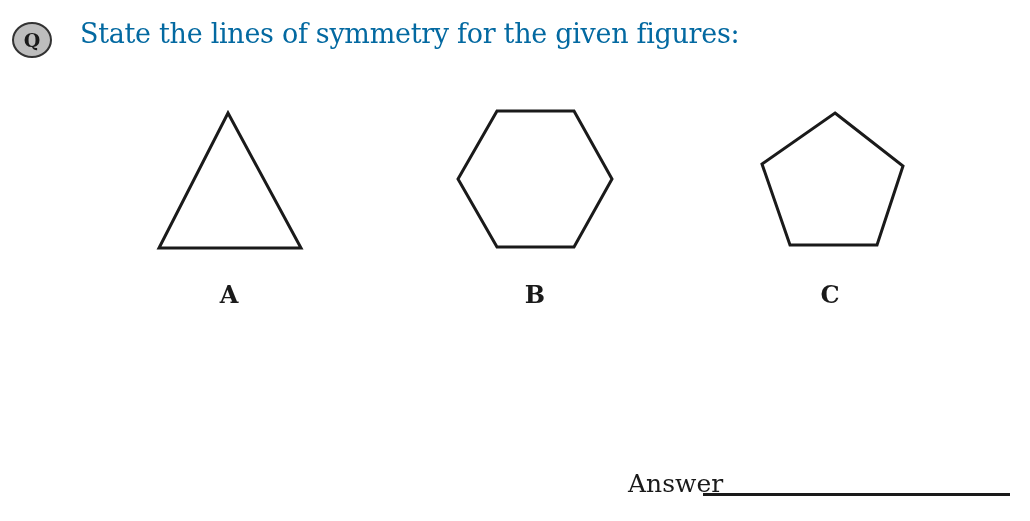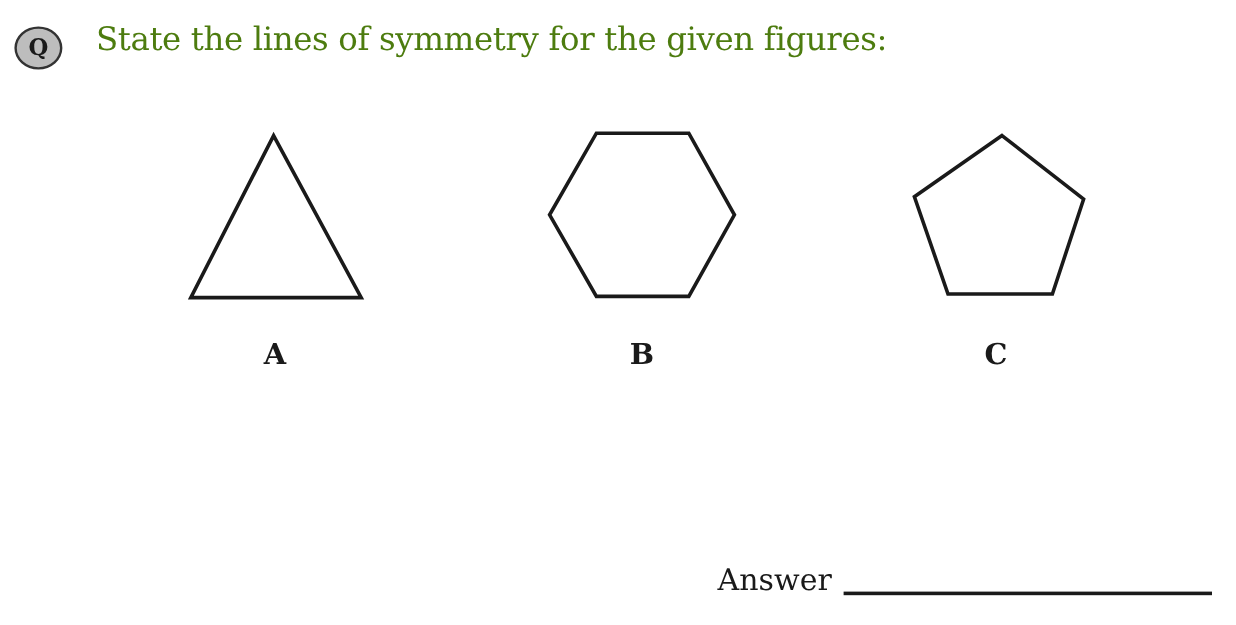--- a/index.html
+++ b/index.html
@@ -8,30 +8,30 @@
       font-family: "DejaVu Serif", "Liberation Serif", serif; color: #1a1a1a;
     }
     .q-badge {
       position: absolute; left: 12px; top: 22px; width: 40px; height: 36px;
       border-radius: 50%; background: #bdbdbd; border: 2px solid #333;
       box-sizing: border-box; display: flex; align-items: center; justify-content: center;
       font-family: "DejaVu Serif", serif; font-weight: bold; font-size: 19px; color: #1a1a1a;
     }
     .question {
       position: absolute; left: 80px; top: 18px;
-      font-family: "DejaVu Serif", serif; font-size: 27px; color: #4d7c0f;
+      font-family: "DejaVu Serif", serif; font-size: 27px; color: #0369a1;
       white-space: nowrap; letter-spacing: -0.3px;
     }
     svg.figs { position: absolute; left: 0; top: 0; }
     .fig-label {
       position: absolute; top: 280px; font-family: "DejaVu Serif", serif;
       font-weight: bold; font-size: 24px; color: #1a1a1a; transform: translateX(-50%);
     }
     .answer-label {
-      position: absolute; left: 598px; top: 469px;
+      position: absolute; left: 628px; top: 469px;
       font-family: "DejaVu Serif", serif; font-size: 25px; color: #1a1a1a; text-align: center;
     }
     .answer-line {
       position: absolute; left: 703px; top: 493px; width: 307px; height: 3px;
       background: #1a1a1a; border: none; padding: 0; margin: 0;
     }
   </style>
 </head>
 <body>
 

